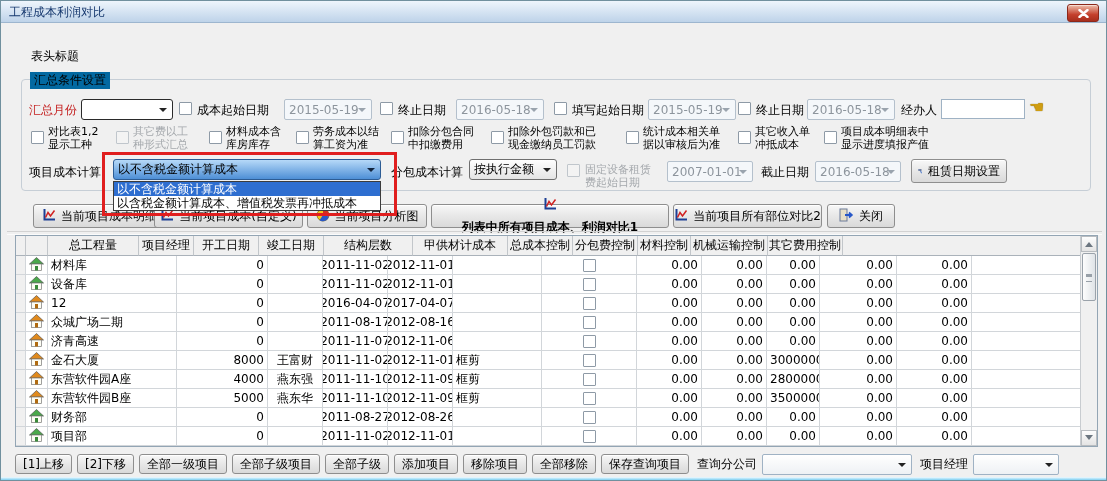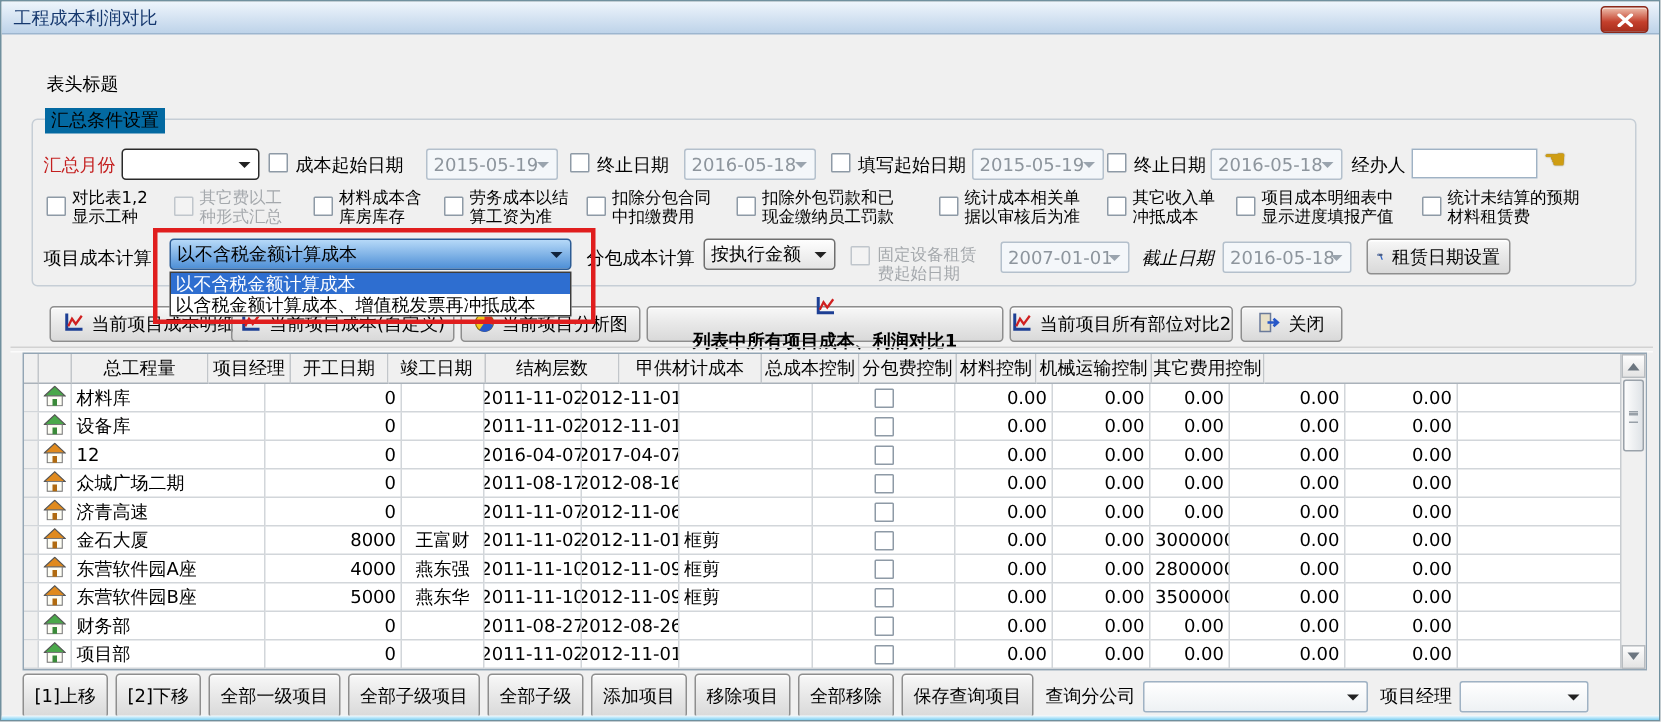--- a/index.html
+++ b/index.html
@@ -95,21 +95,21 @@
   .sbtn{position:absolute;left:0;width:16px;height:16px;background:linear-gradient(#fdfdfd,#e4e4e4);border:1px solid #b8bcc0;box-sizing:border-box;display:flex;align-items:center;justify-content:center;}
   .sbtn.up{top:0;} .sbtn.dn{bottom:0;}
   .tri-up{width:0;height:0;border:4px solid transparent;border-bottom:5px solid #6c7680;margin-top:-3px;}
   .tri-dn{width:0;height:0;border:4px solid transparent;border-top:5px solid #6c7680;margin-bottom:-3px;}
   .thumb{position:absolute;left:1px;top:17px;width:14px;height:48px;border:1px solid #9aa2aa;border-radius:2px;background:linear-gradient(90deg,#fdfdfd,#dfe3e7);box-sizing:border-box;}
   .thumb:after{content:"";position:absolute;left:3px;right:3px;top:20px;height:6px;
     border-top:1px solid #98a0a8;border-bottom:1px solid #98a0a8;box-shadow:0 3px 0 -1px #98a0a8 inset;}
   
   .footer{position:absolute;left:14px;top:452px;height:22px;display:flex;align-items:center;gap:5px;}
   .fbtn{
-    position:static;height:30px;border:1px solid #8e8e8e;border-radius:3px;box-sizing:border-box;
+    position:static;height:20px;border:1px solid #8e8e8e;border-radius:3px;box-sizing:border-box;
     background:linear-gradient(#f8f8f8,#e9e9e9 45%,#d9d9d9);display:flex;align-items:center;padding:0 7px;
     white-space:nowrap;box-shadow:inset 0 1px 0 #fff;text-align:center;
   }
   .fcombo{position:relative;height:21px;box-sizing:border-box;border:1px solid #9fb2c4;border-radius:2px;background:linear-gradient(#fff,#eef1f4);}
   .fcombo .arr{position:absolute;right:5px;top:8px;width:0;height:0;border:4px solid transparent;border-top-color:#222;}
   .flabel{white-space:nowrap;margin-left:3px;}
   .handicon{position:absolute;left:1028px;top:96px;font-size:17px;color:#cf9d12;text-shadow:0 0 1px #6b5200;}
   input{outline:none;}
 </style>
 </head>
@@ -199,24 +199,20 @@
         <span class="optl"><span>统计成本相关单</span><br><span>据以审核后为准</span></span>
       </label>
       <label class="opt" style="left: 737px;">
         <span class="cb"></span>
         <span class="optl"><span>其它收入单</span><br><span>冲抵成本</span></span>
       </label>
       <label class="opt" style="left: 823px;">
         <span class="cb"></span>
         <span class="optl"><span>项目成本明细表中</span><br><span>显示进度填报产值</span></span>
       </label>
-      <label class="opt" style="left: 947px;">
-        <span class="cb"></span>
-        <span class="optl"><span>统计未结算的预期</span><br><span>材料租赁费</span></span>
-      </label>
     </div>
 
   <span class="lbl" style="left:28px;top:163px;">项目成本计算</span>
   <div class="combo focusc" style="left:112px;top:158px;width:268px;">
     <span>以不含税金额计算成本</span>
       <span class="arr"></span>
     </div>
   <div class="popup">
     <div class="opt-item sel">以不含税金额计算成本</div>
     <div class="opt-item">以含税金额计算成本、增值税发票再冲抵成本</div>
@@ -232,21 +228,21 @@
   <span class="cb dis" style="position:absolute;left:566px;top:163px;"></span>
   <span class="lbl gray optl" style="left:584px;top:162px;">
     <span>固定设备租赁</span><br>
     <span>费起始日期</span>
   </span>
   <div class="combo datec" style="left:666px;top:160px;width:86px;">
     <span>2007-01-01</span>
       <span class="arr"></span>
     </div>
 
-  <span class="lbl" style="left:760px;top:163px;font-style:italic;">截止日期</span>
+  <span class="lbl" style="left:760px;top:163px;">截止日期</span>
   <div class="combo datec" style="left:814px;top:160px;width:86px;">
     <span>2016-05-18</span>
       <span class="arr"></span>
     </div>
 
   <div class="btn" style="left:910px;top:158px;width:96px;">
     <svg width="14" height="14" viewBox="0 0 14 14">
       <rect x="1" y="2" width="9" height="4" rx="1" fill="#4c5f86"></rect>
       <path d="M6 6 L8.5 6 L11 13 L8.5 13 Z" fill="#2f63c4"></path>
       <rect x="1" y="2" width="3" height="4" fill="#7f93bd"></rect>

